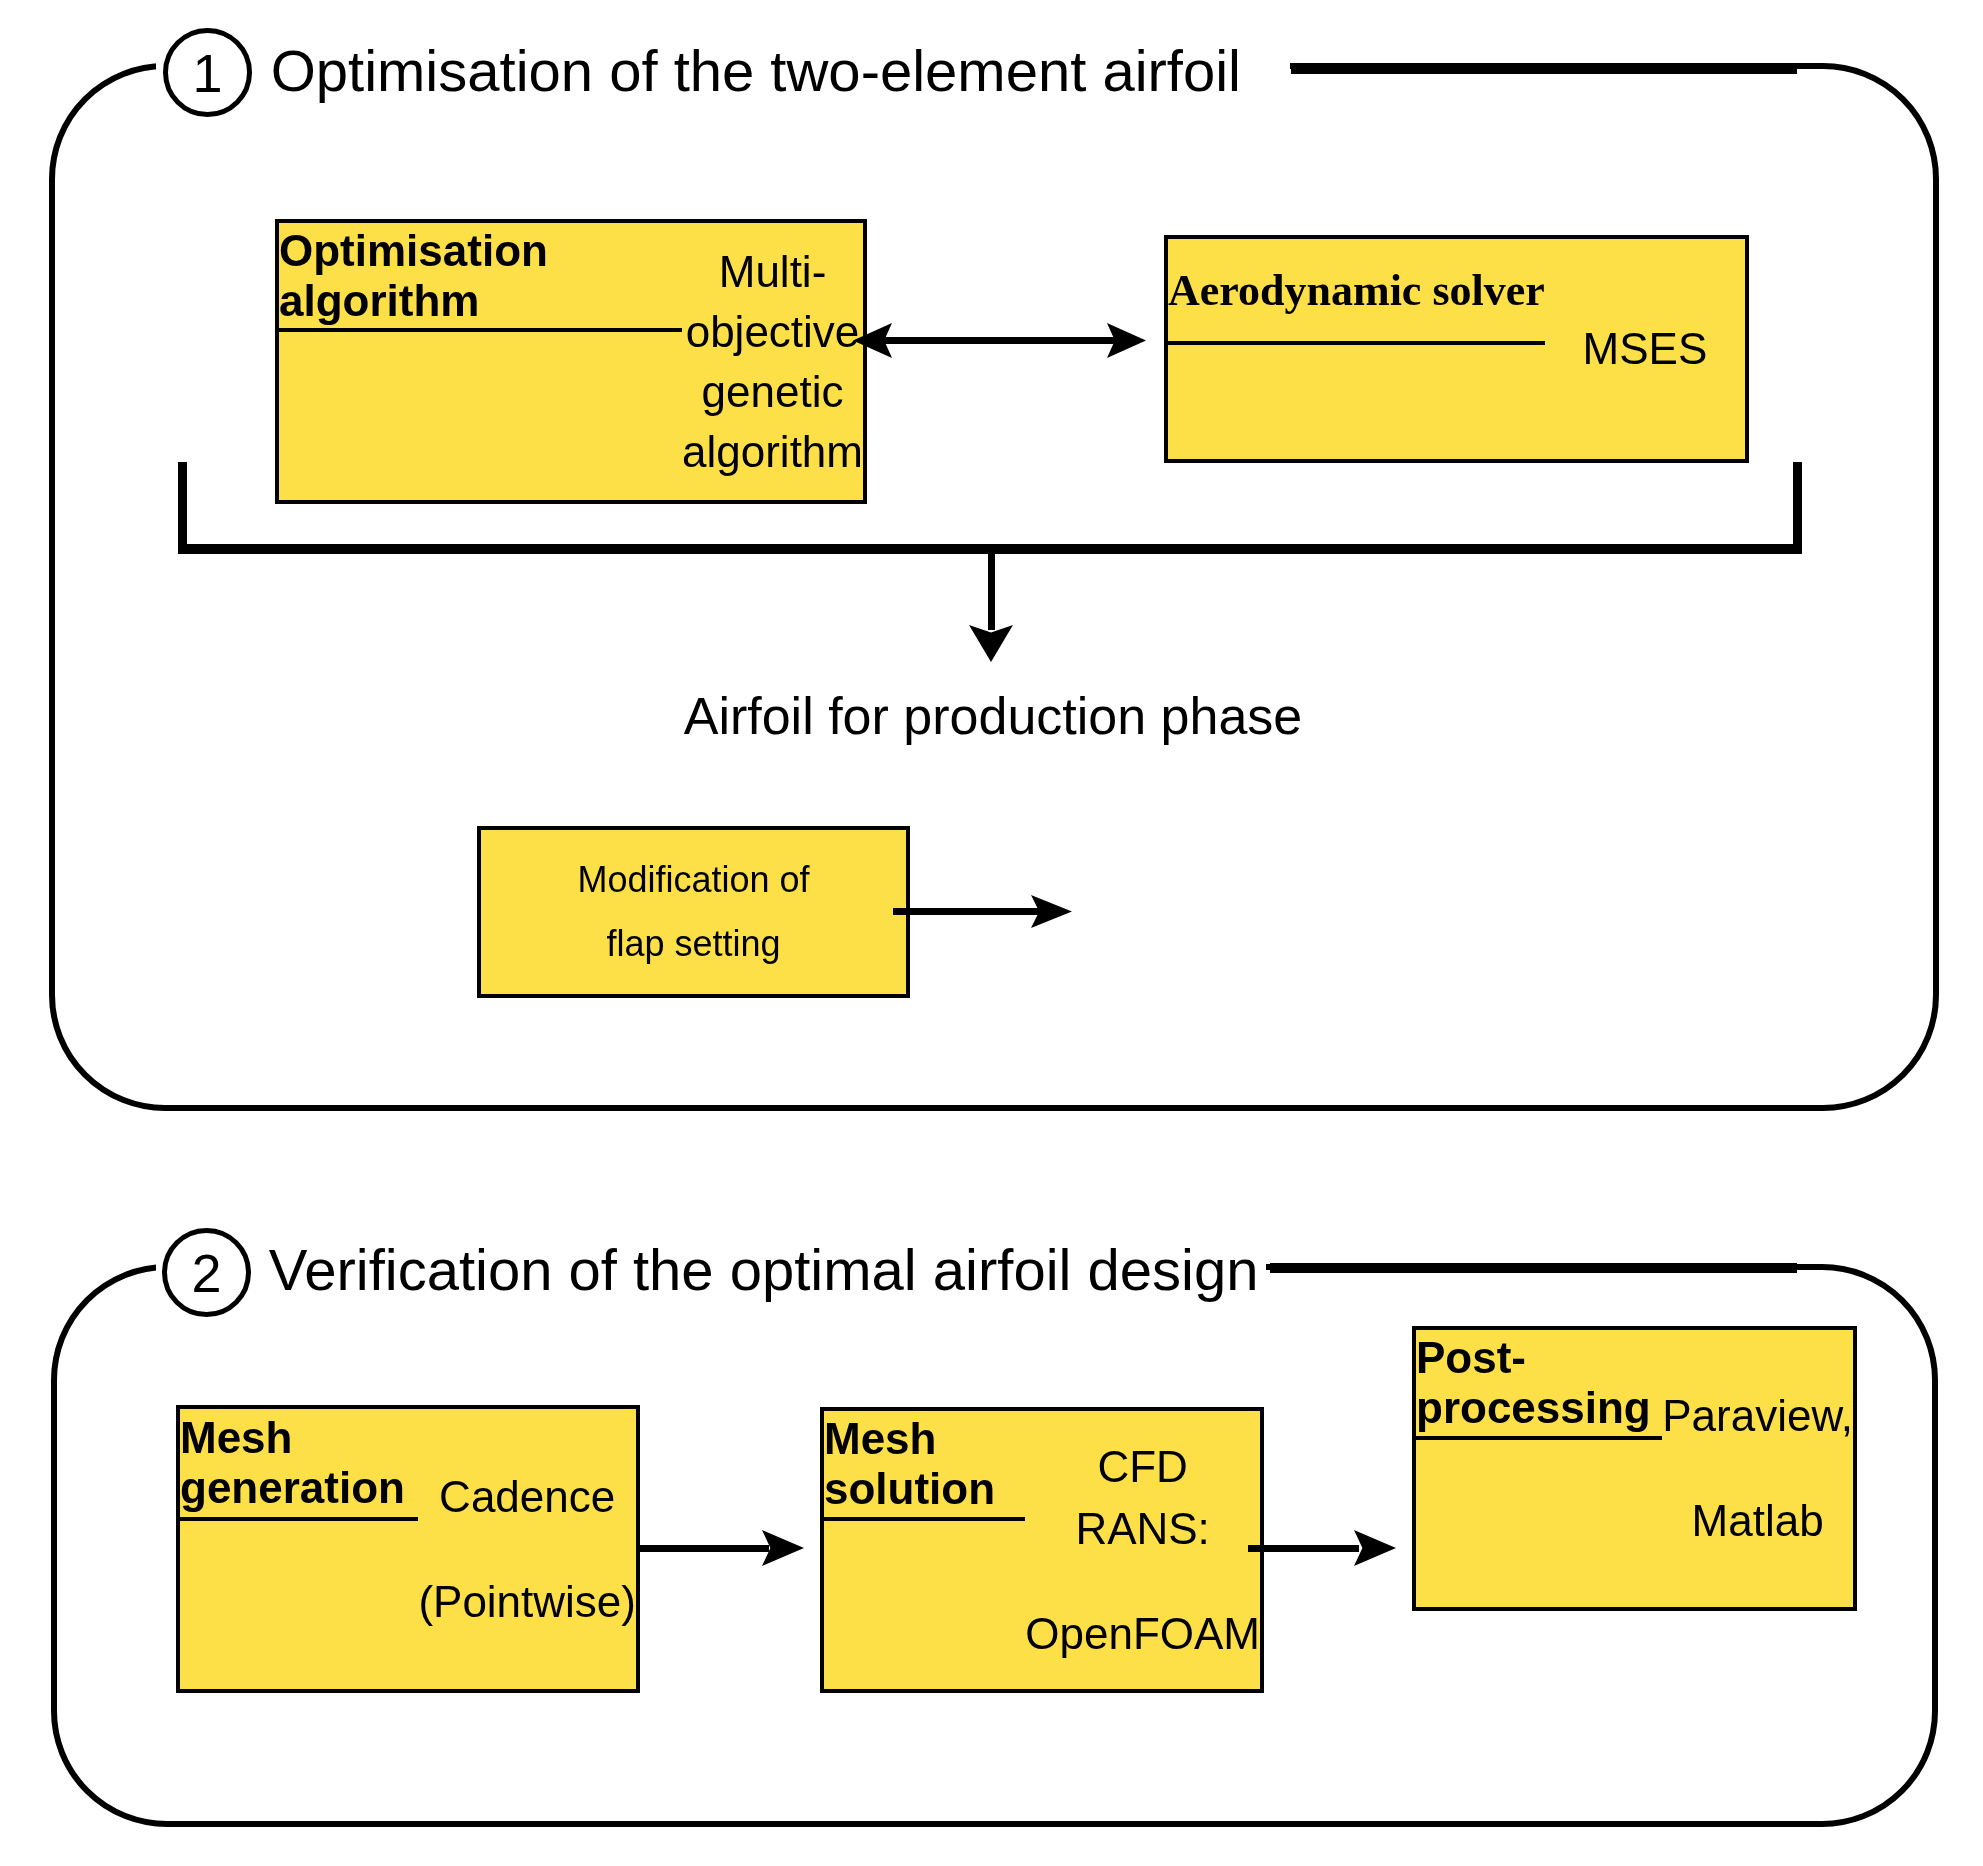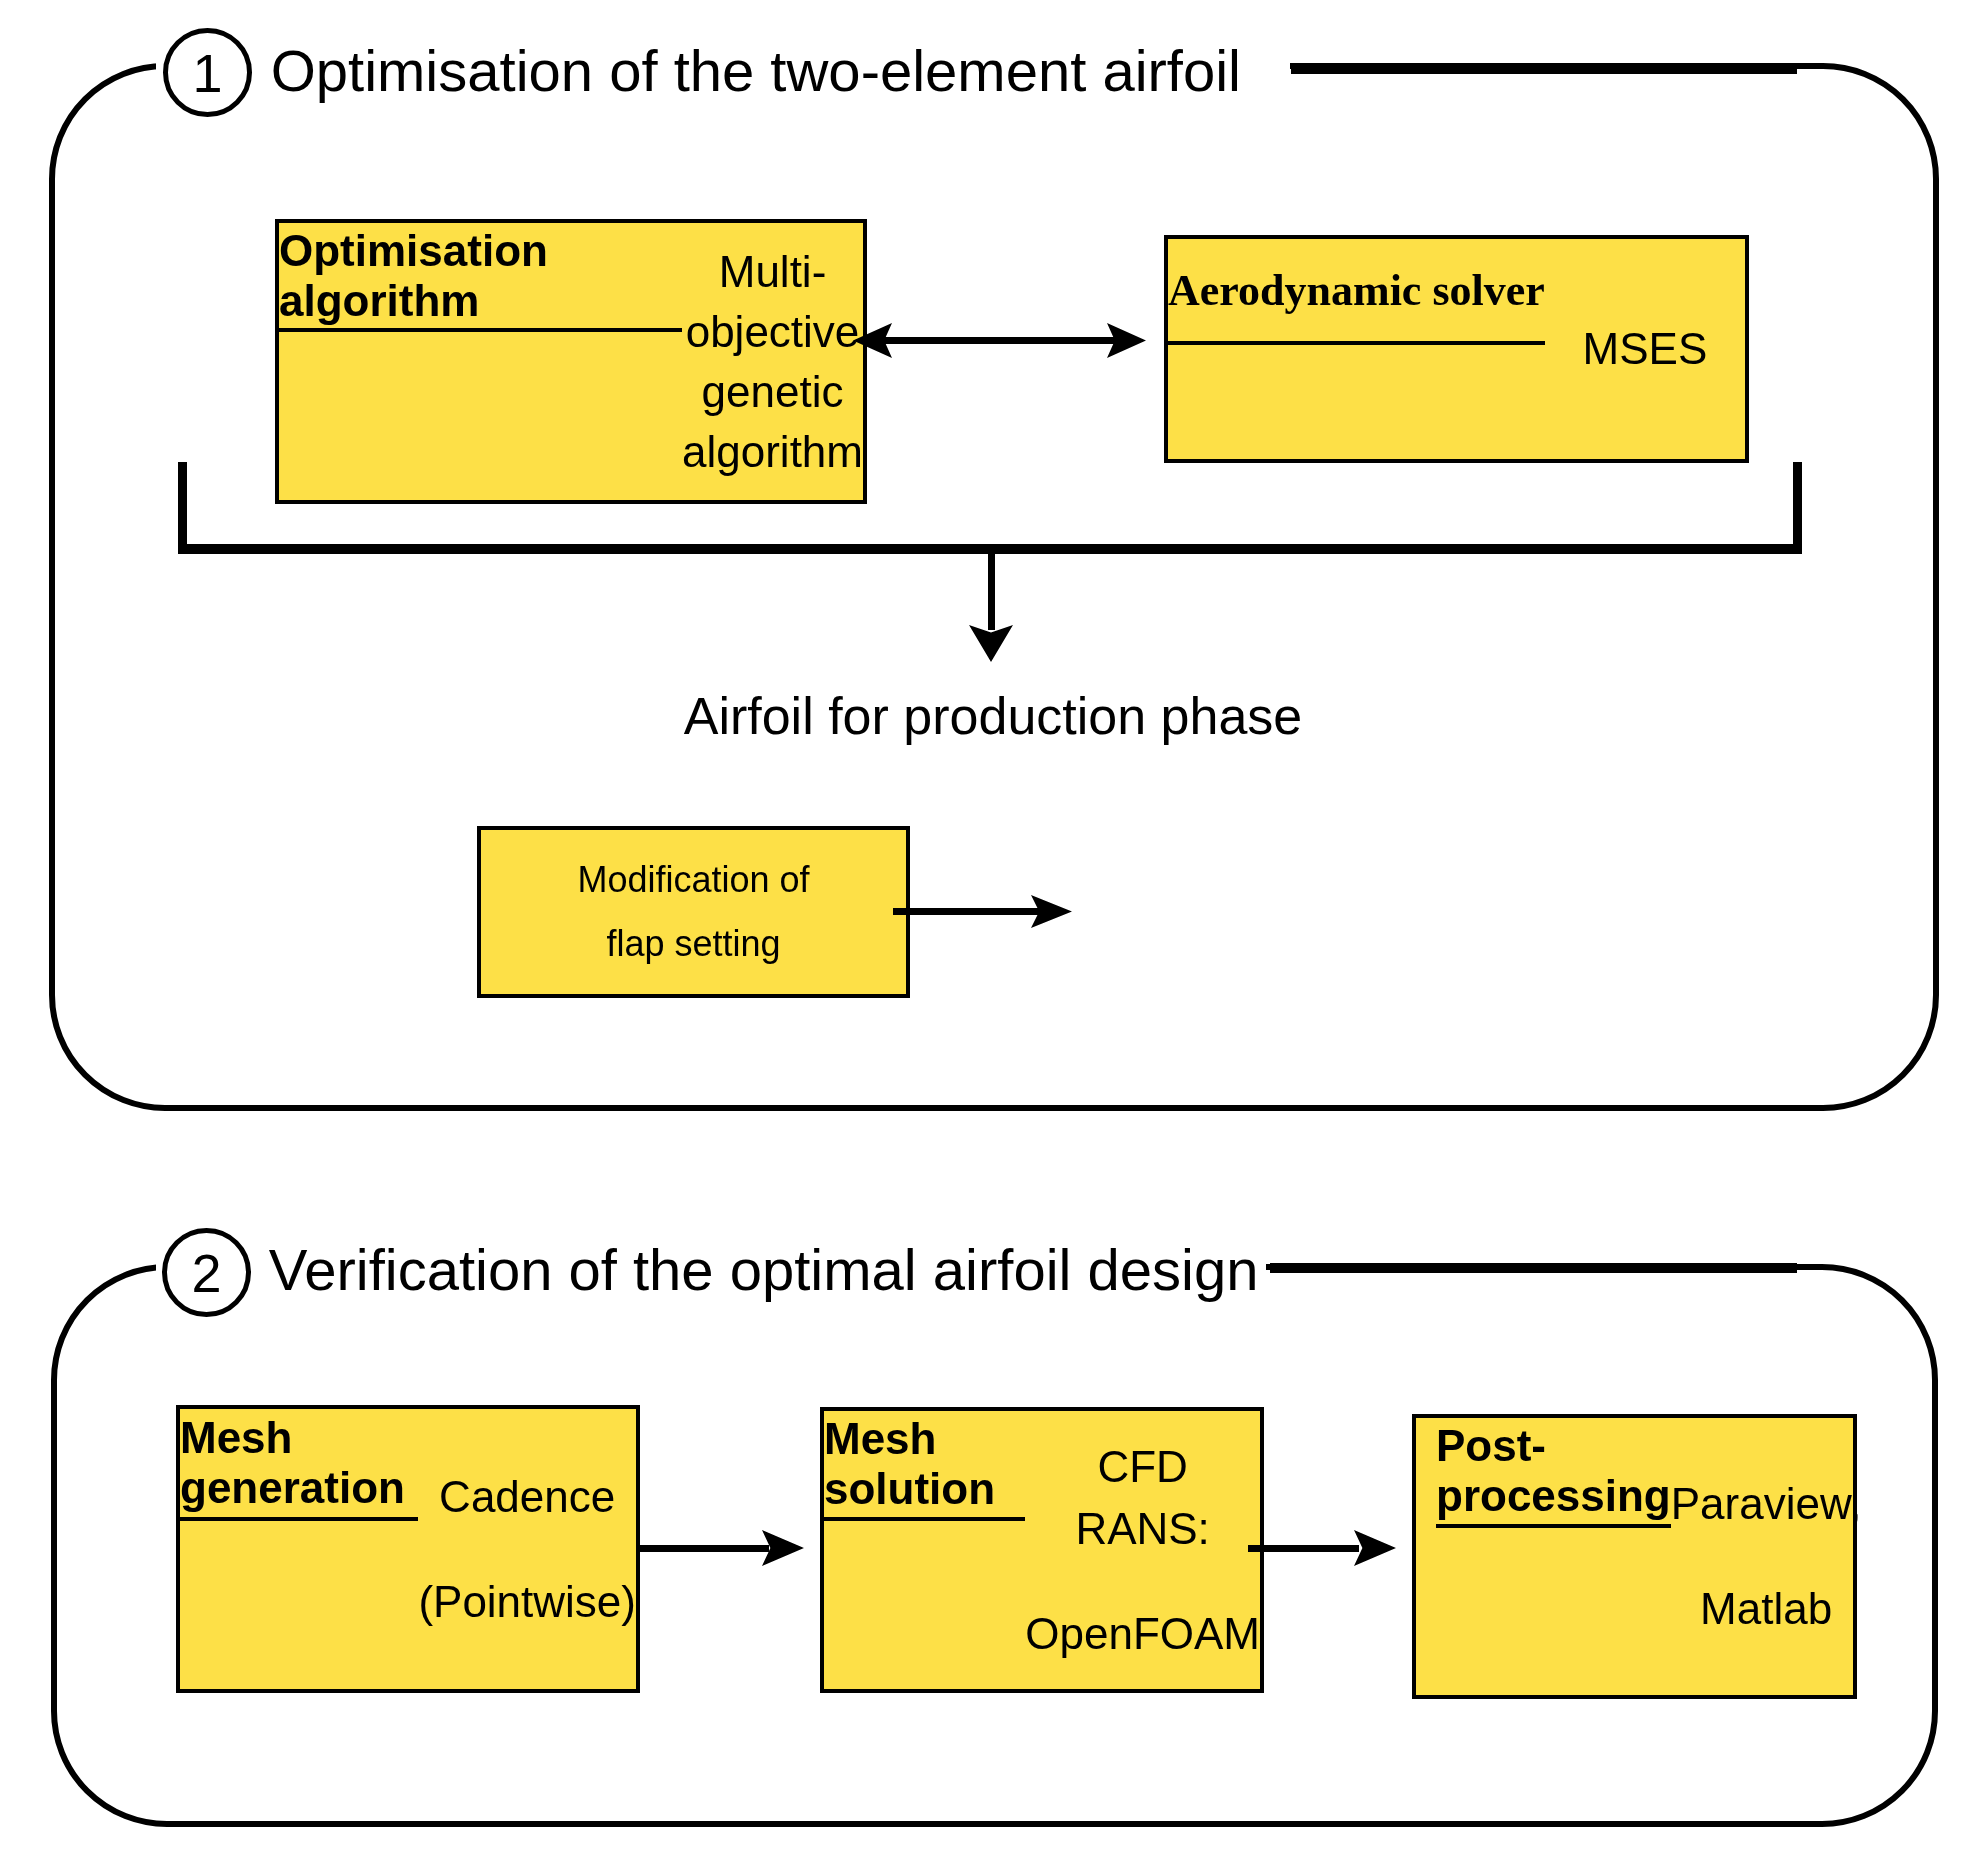--- a/index.html
+++ b/index.html
@@ -160,21 +160,21 @@
     <div class="box-header" style="height:110px;">Mesh solution</div>
     <div class="box-body lg">
       <div>CFD RANS:</div>
       <div>OpenFOAM</div>
     </div>
   </div>
 
   <div class="hline" style="left:1248px; top:1545px; width:111px; height:6.8px;"></div>
   <div class="arrowhead right" style="left:1354px; top:1530px; width:42px; height:36px;"></div>
 
-  <div class="box" style="left:1396px; top:1414px; width:445px; height:285px;padding-left:20px;">
+  <div class="box" style="left:1396px; top:1326px; width:445px; height:285px;">
     <div class="box-header" style="height:110px;">Post-processing</div>
     <div class="box-body lg">
       <div>Paraview,</div>
       <div>Matlab</div>
     </div>
   </div>
 
 </div>
 
 

